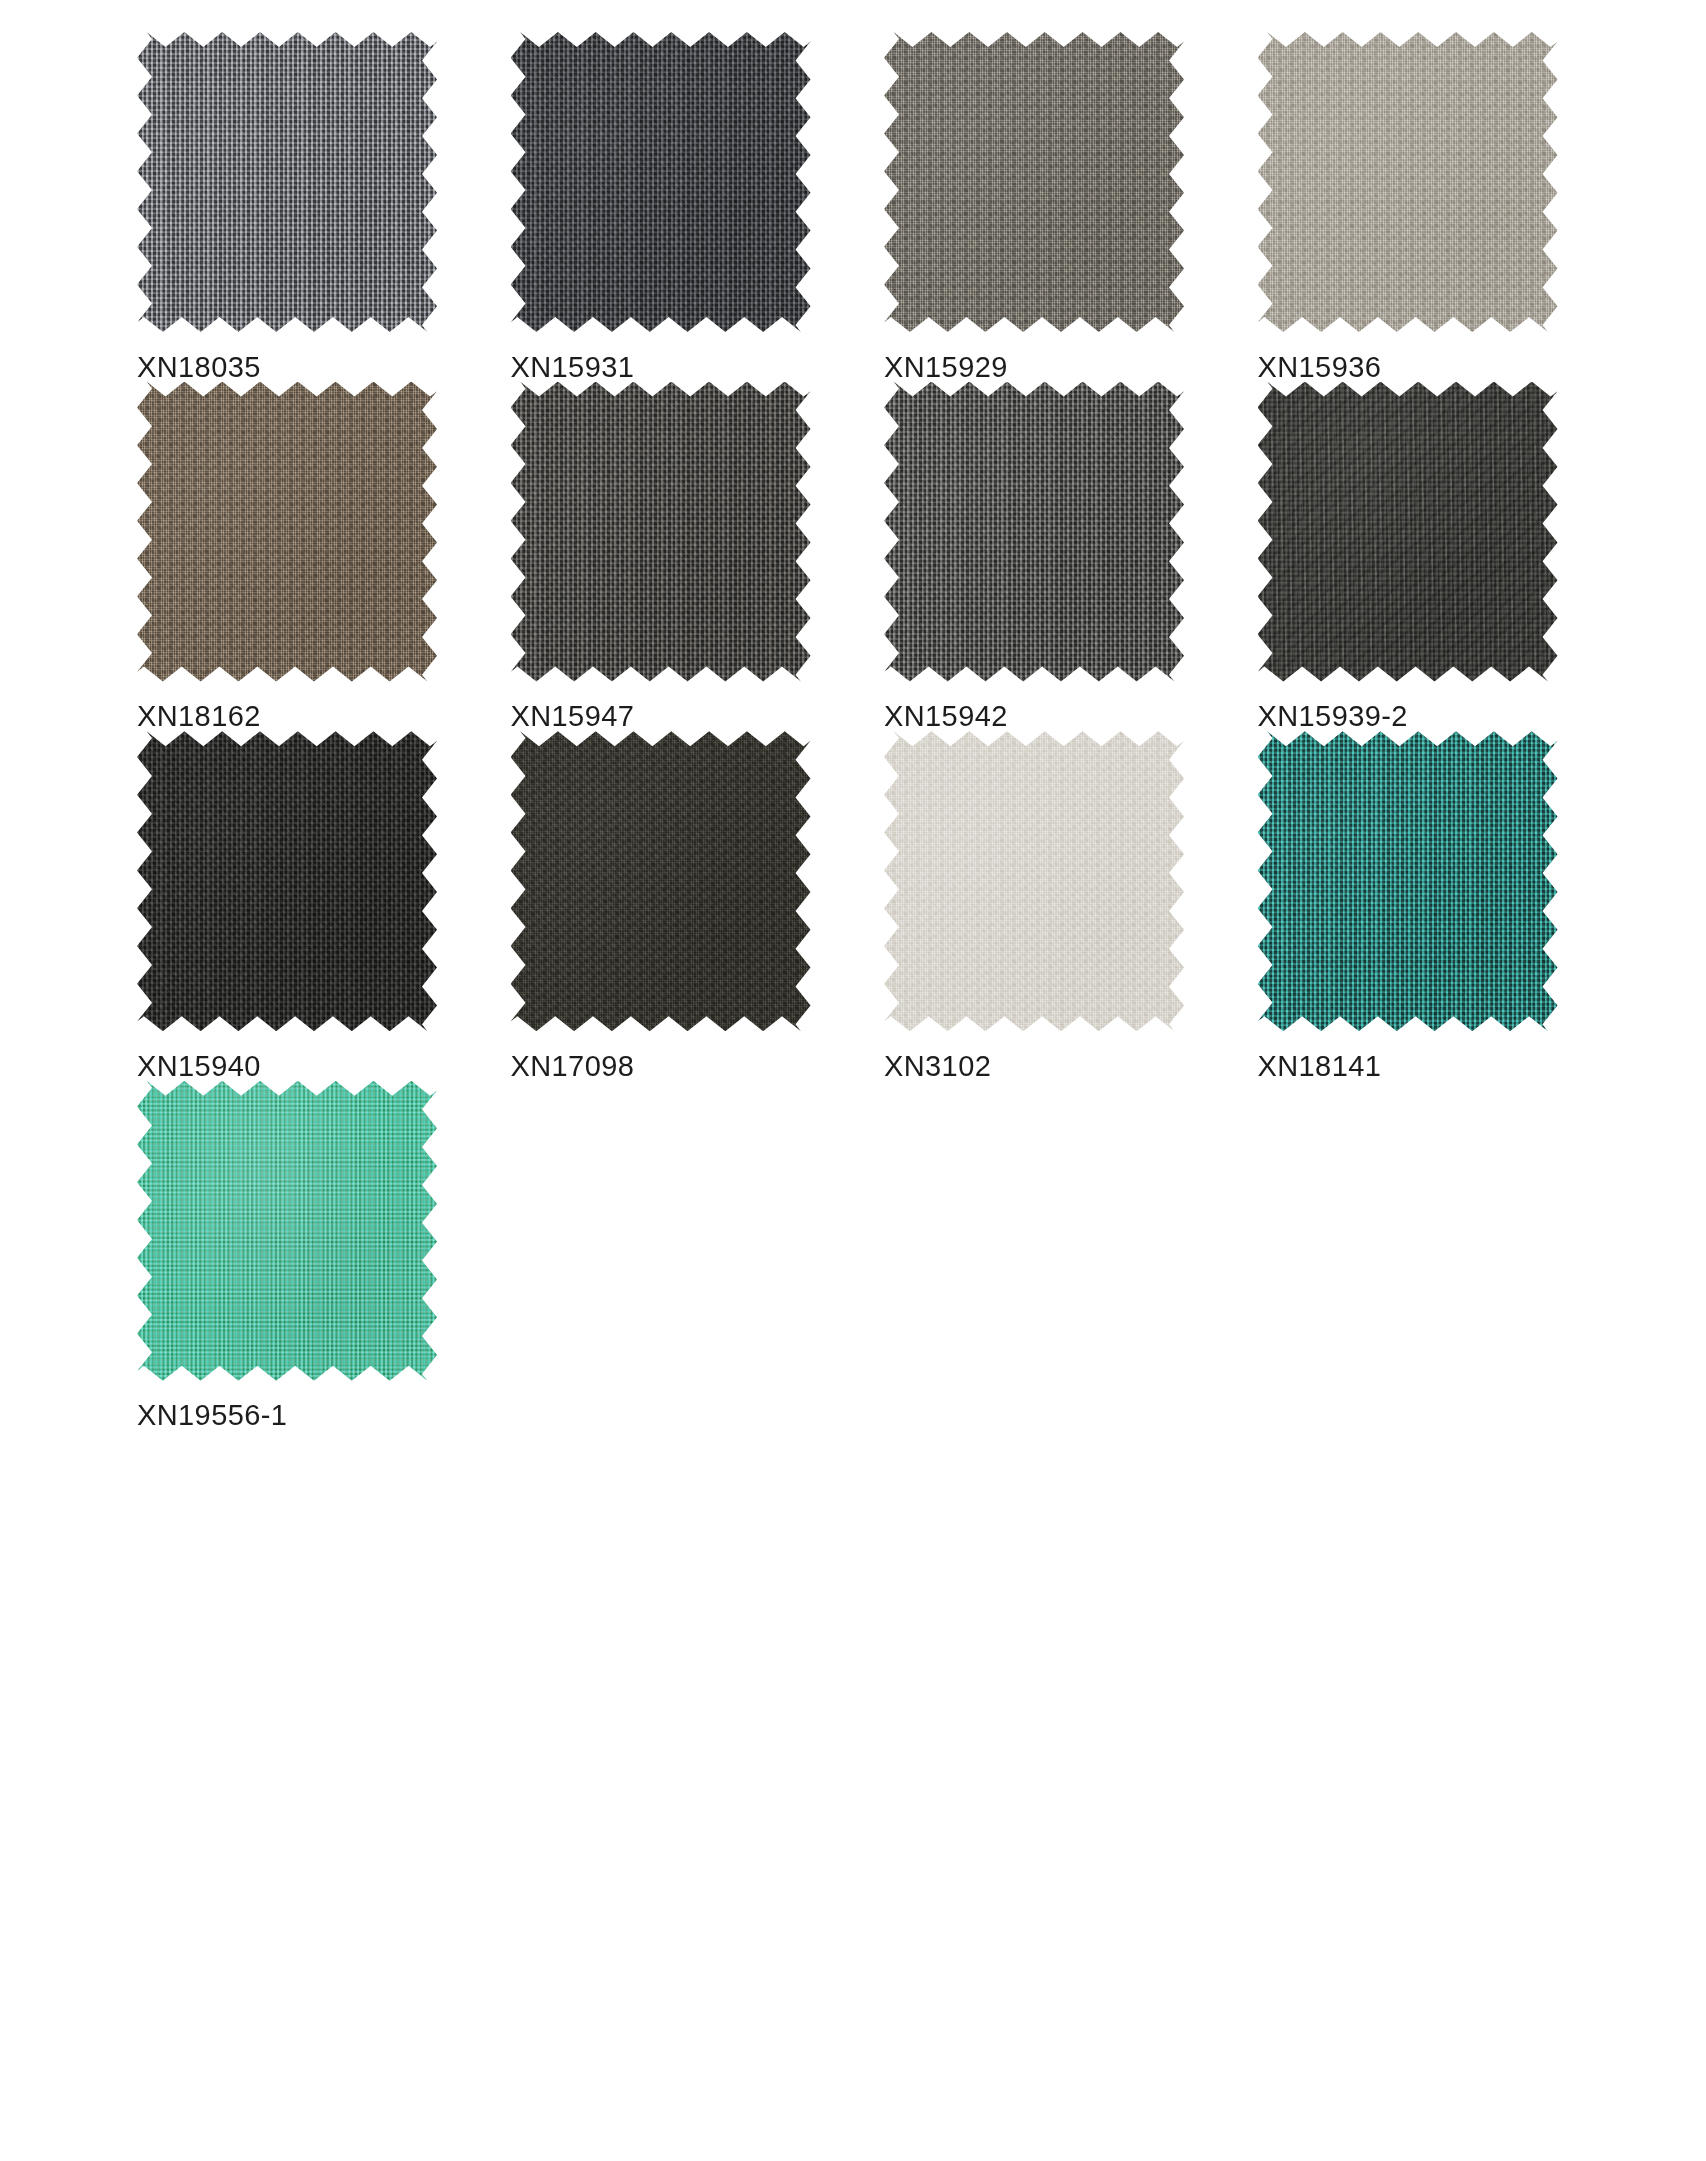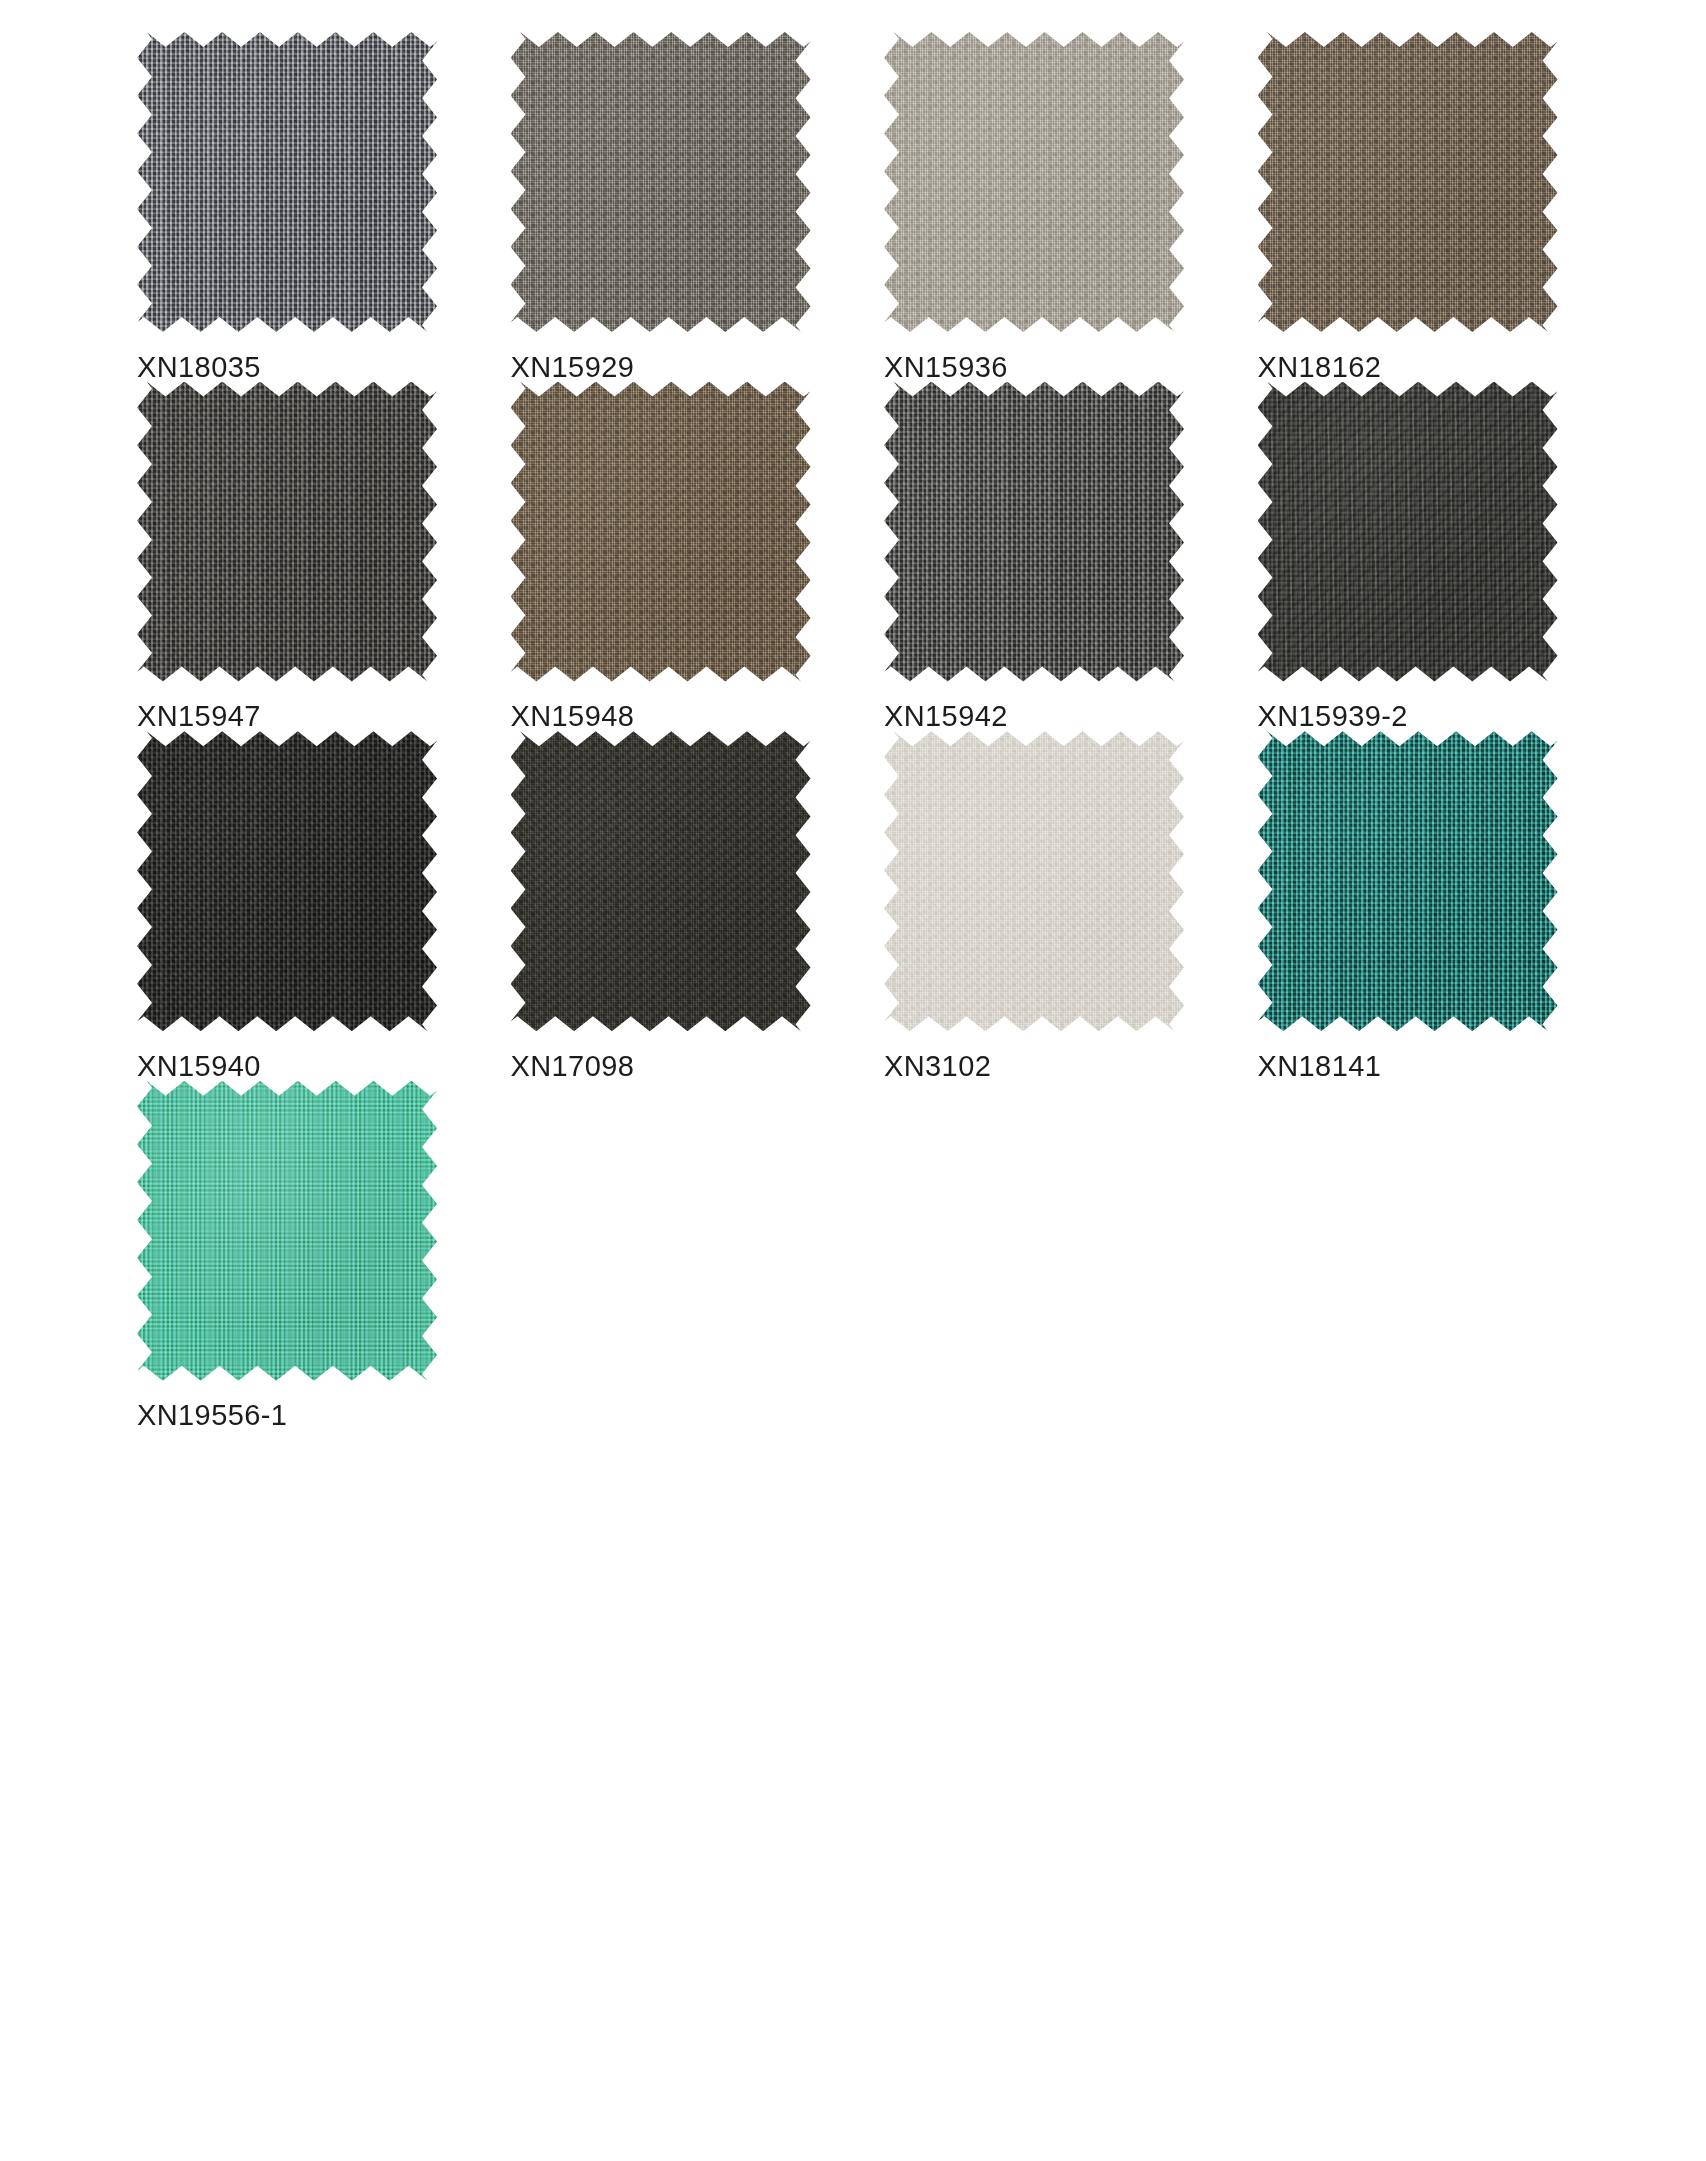--- a/index.html
+++ b/index.html
@@ -162,20 +162,26 @@
 <div class="sheet">
   <div class="swatch-grid" id="swatch-grid">
       <div class="cell">
         <div class="swatch-wrap">
           <div class="swatch tex-coarse" title="grey heather" style="background-color: rgb(111, 113, 117);"></div>
         </div>
         <div class="label">XN18035</div>
       </div>
       <div class="cell">
         <div class="swatch-wrap">
+          <div class="swatch tex-coarse" title="dark charcoal" style="background-color: rgb(69, 71, 74);"></div>
+        </div>
+        <div class="label">XN15931</div>
+      </div>
+      <div class="cell">
+        <div class="swatch-wrap">
           <div class="swatch tex-fine" title="warm mid grey" style="background-color: rgb(126, 122, 114);"></div>
         </div>
         <div class="label">XN15929</div>
       </div>
       <div class="cell">
         <div class="swatch-wrap">
           <div class="swatch tex-fine" title="light warm grey" style="background-color: rgb(176, 171, 162);"></div>
         </div>
         <div class="label">XN15936</div>
       </div>
@@ -183,26 +189,20 @@
         <div class="swatch-wrap">
           <div class="swatch tex-fine" title="taupe brown" style="background-color: rgb(125, 111, 94);"></div>
         </div>
         <div class="label">XN18162</div>
       </div>
       <div class="cell">
         <div class="swatch-wrap">
           <div class="swatch tex-coarse" title="dark graphite" style="background-color: rgb(77, 76, 73);"></div>
         </div>
         <div class="label">XN15947</div>
-      </div>
-      <div class="cell">
-        <div class="swatch-wrap">
-          <div class="swatch tex-fine" title="olive brown" style="background-color: rgb(122, 107, 87);"></div>
-        </div>
-        <div class="label">XN15948</div>
       </div>
       <div class="cell">
         <div class="swatch-wrap">
           <div class="swatch tex-coarse" title="charcoal grey" style="background-color: rgb(86, 86, 84);"></div>
         </div>
         <div class="label">XN15942</div>
       </div>
       <div class="cell">
         <div class="swatch-wrap">
           <div class="swatch tex-slub" title="near black grey" style="background-color: rgb(63, 63, 60);"></div>

